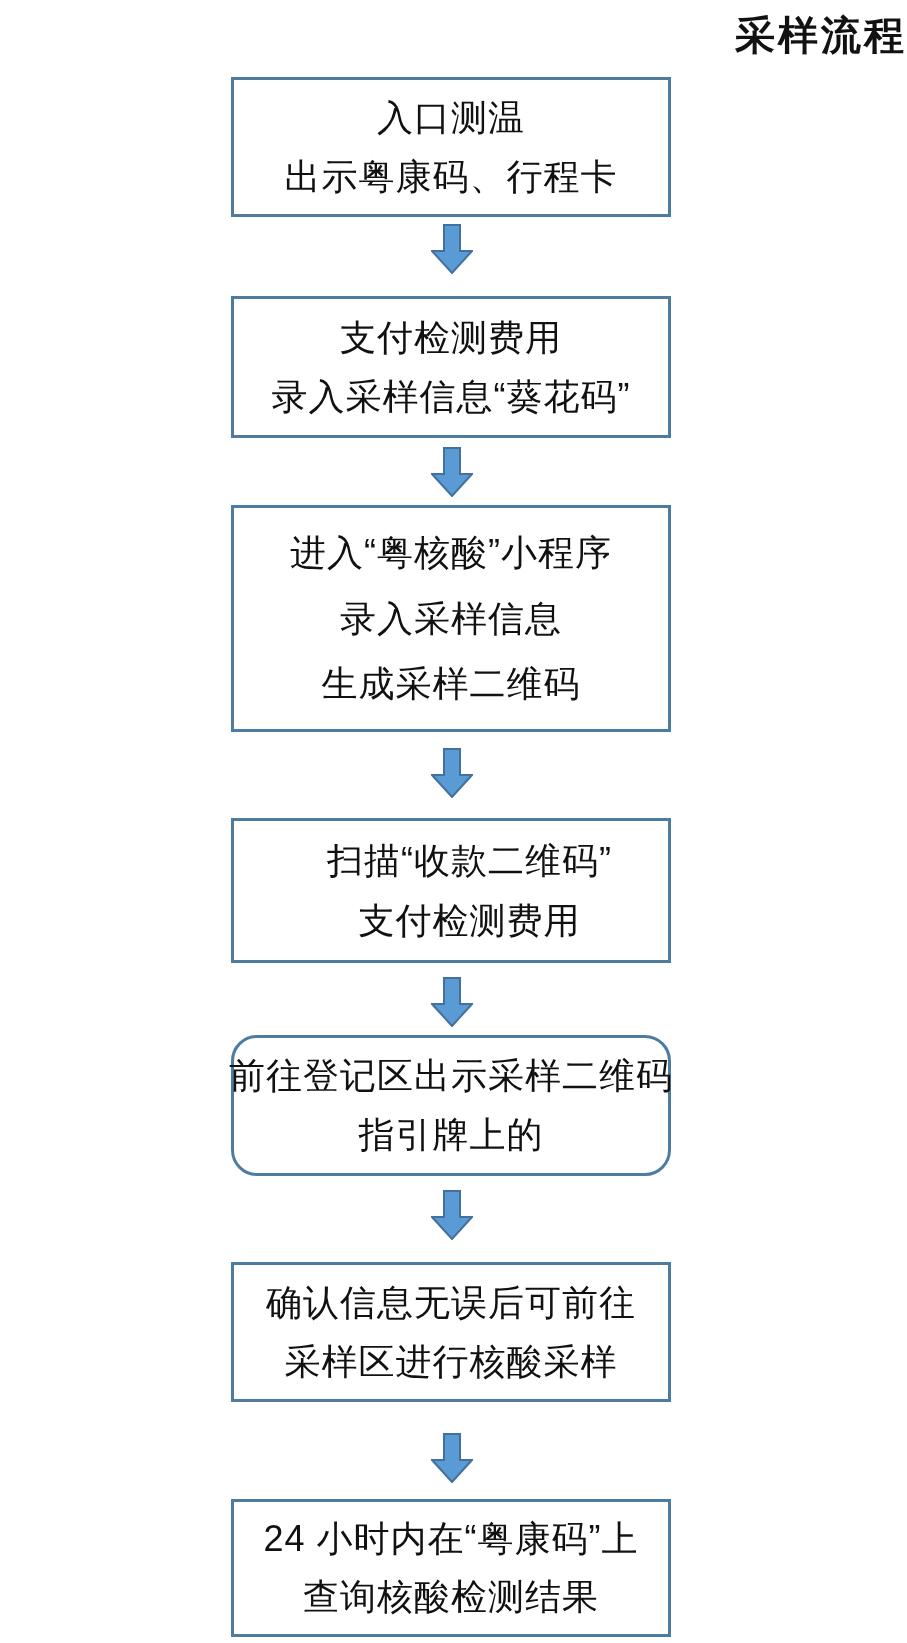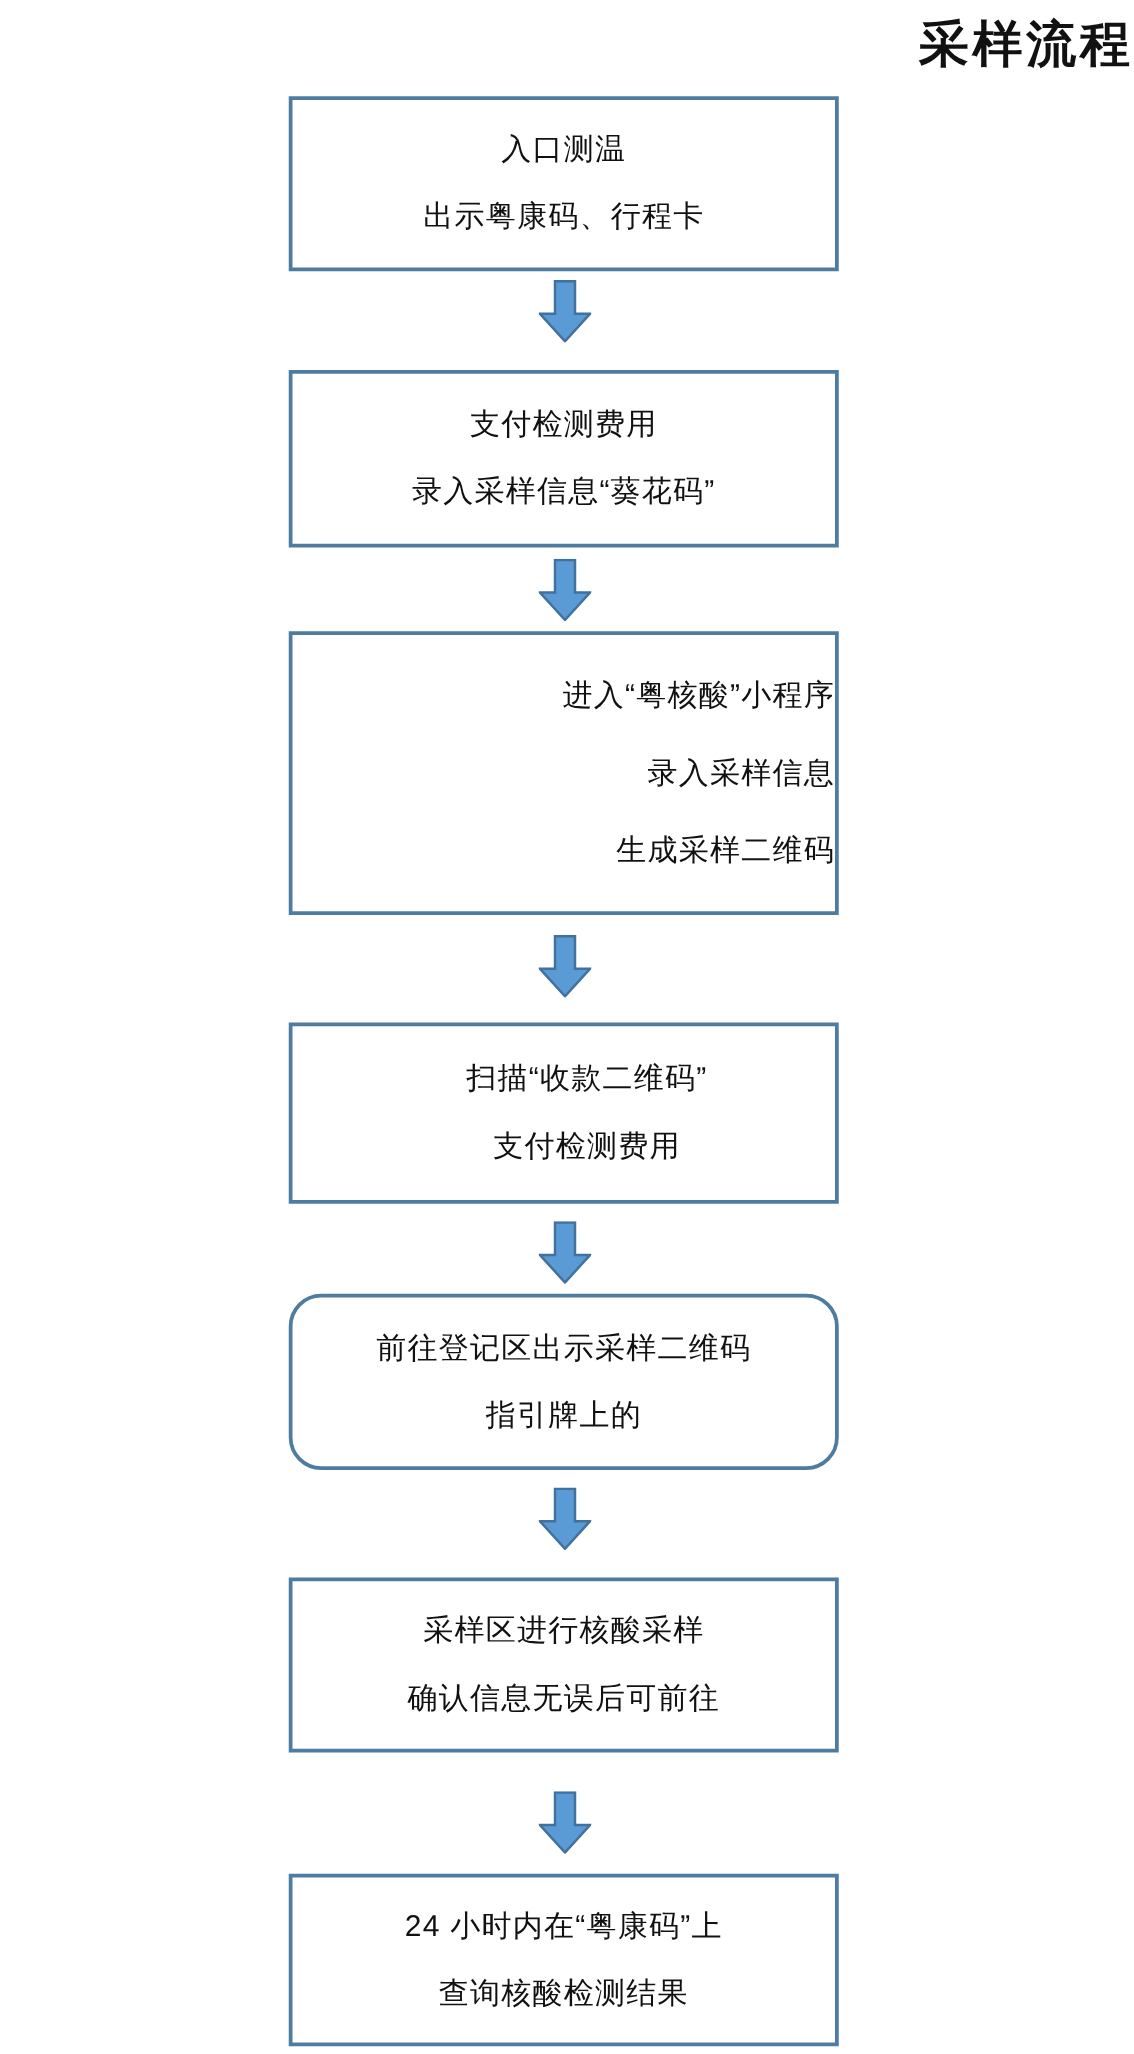--- a/index.html
+++ b/index.html
@@ -32,21 +32,21 @@
     width: 440px;
     box-sizing: border-box;
     border: 3px solid var(--box-border, #4E7CA1);
     background: #ffffff;
     display: flex;
     flex-direction: column;
     justify-content: space-evenly;
     align-items: center;
   }
   .box .line {
-    font-size: 24px;
+    font-size: 36px;
     line-height: 1.15;
     color: var(--text, #111111);
     white-space: nowrap;
     letter-spacing: 1px;
   }
   .arrow {
     position: absolute;
     left: 431px;
     width: 42px;
     height: 50px;
@@ -54,21 +54,21 @@
   .arrow polygon {
     fill: var(--arrow-fill, #5B9BD5);
     stroke: var(--arrow-stroke, #41719C);
     stroke-width: 2;
     stroke-linejoin: miter;
   }
   #b1 { top: 77px;   height: 140px; }
   #a1 { top: 224px; }
   #b2 { top: 296px;  height: 142px; }
   #a2 { top: 447px; }
-  #b3 { top: 505px;  height: 227px; align-items: flex-end; }
+  #b3 { top: 505px;  height: 227px; }
   #a3 { top: 748px; }
   #b4 { top: 818px;  height: 145px; padding-left: 37px; }
   #a4 { top: 977px; }
   #b5 { top: 1035px; height: 141px; border-radius: 26px; }
   #a5 { top: 1190px; }
   #b6 { top: 1262px; height: 140px; }
   #a6 { top: 1433px; }
   #b7 { top: 1499px; height: 138px; }
 </style>
 </head>
@@ -118,22 +118,22 @@
   <div class="box" id="b5">
     <div class="line">前往登记区出示采样二维码</div>
     <div class="line">指引牌上的</div>
   </div>
 
   <svg class="arrow" id="a5" viewBox="0 0 42 50">
     <polygon points="13,1 29,1 29,27 41,27 21,49 1,27 13,27"></polygon>
   </svg>
 
   <div class="box" id="b6">
+    <div class="line">确认信息无误后可前往</div>
     <div class="line">采样区进行核酸采样</div>
-    <div class="line">确认信息无误后可前往</div>
   </div>
 
   <svg class="arrow" id="a6" viewBox="0 0 42 50">
     <polygon points="13,1 29,1 29,27 41,27 21,49 1,27 13,27"></polygon>
   </svg>
 
   <div class="box" id="b7">
     <div class="line">24 小时内在“粤康码”上</div>
     <div class="line">查询核酸检测结果</div>
   </div>

